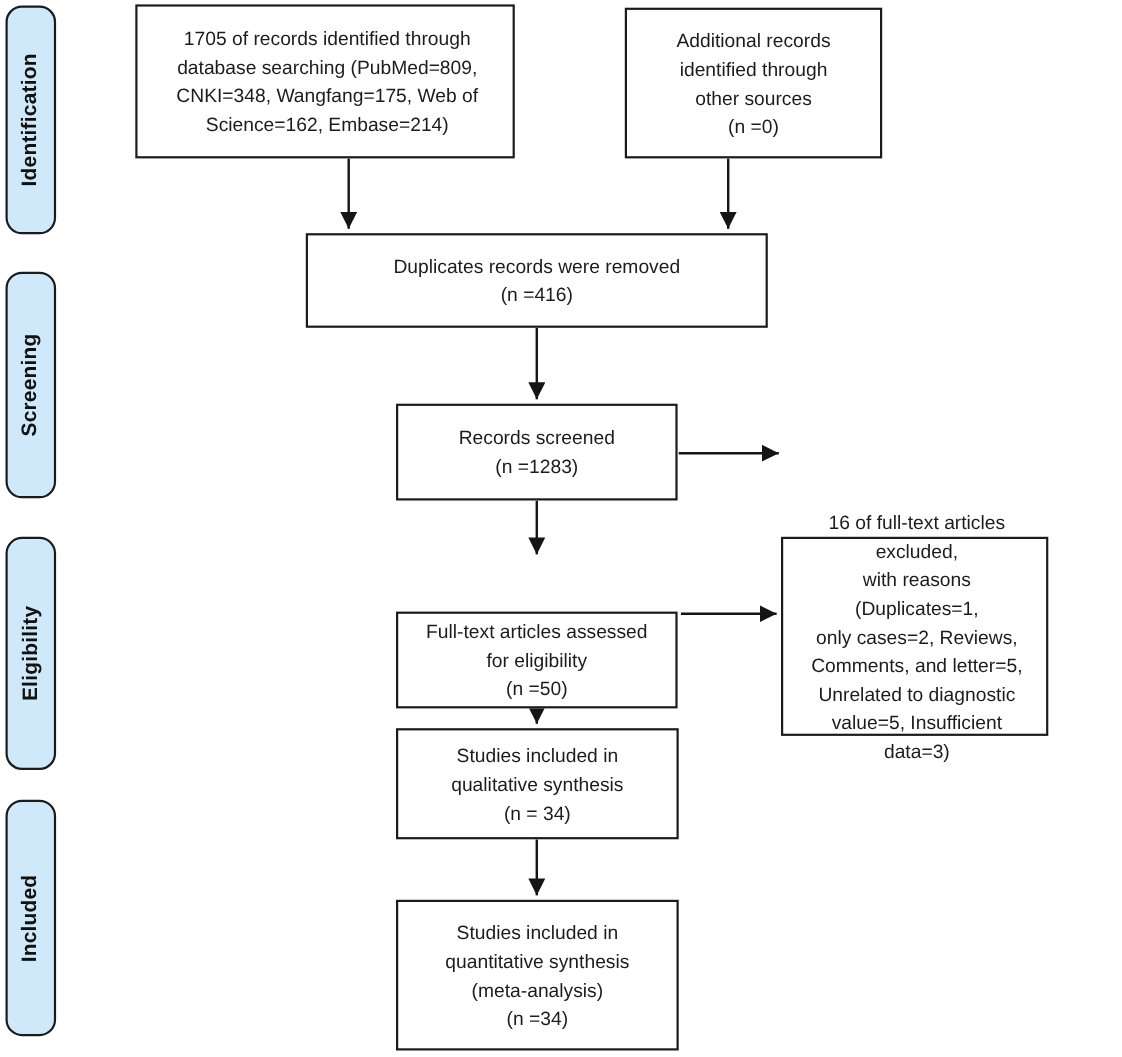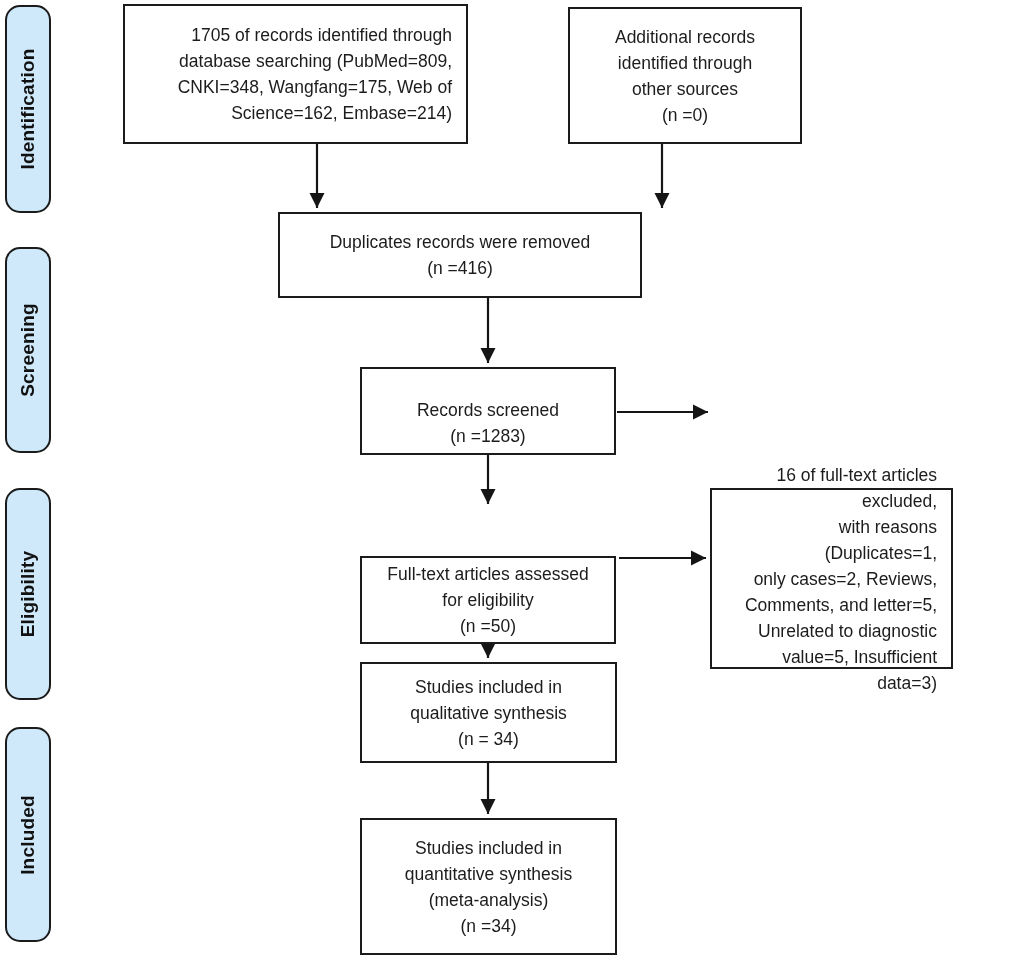--- a/index.html
+++ b/index.html
@@ -48,21 +48,21 @@
     box-sizing: border-box;
     background: #ffffff;
     border: 2.2px solid #1b1b1b;
     display: flex;
     align-items: center;
     font-size: 17.5px;
     line-height: 26px;
   }
   .fbox .txt { white-space: pre-line; width: 100%; }
   .fbox.center { justify-content: center; text-align: center; padding: 4px 8px; }
-  .fbox.left { text-align: right; padding: 8px 14px 8px 18px; }
+  .fbox.left { text-align: center; padding: 8px 14px 8px 18px; }
 </style>
 </head>
 <body>
 
 <div class="canvas">
 
   <svg class="arrows" viewBox="0 0 1020 961" aria-hidden="true">
     <defs>
       <marker id="ah" viewBox="0 0 10 10" refX="10" refY="5" markerWidth="7" markerHeight="7" orient="auto">
         <path d="M0,0 L10,5 L0,10 z" fill="#151515"></path>
@@ -98,26 +98,26 @@
 Science=162, Embase=214)</div>
   </div>
 
   <div class="fbox center" style="left:568px; top:7px; width:234px; height:137px;">
     <div class="txt">Additional records
 identified through
 other sources
 (n =0)</div>
   </div>
 
-  <div class="fbox center" style="left:278px; top:212px; width:364px; height:86px;">
+  <div class="fbox center" style="left:278px; top:212px; width:420px; height:86px;">
     <div class="txt">Duplicates records were removed
 (n =416)</div>
   </div>
 
-  <div class="fbox center" style="left:360px; top:367px; width:256px; height:88px;align-items:flex-end;">
+  <div class="fbox center" style="left:360px; top:367px; width:256px; height:88px;">
     <div class="txt">Records screened
 (n =1283)</div>
   </div>
 
 
   <div class="fbox center" style="left:360px; top:508px; width:256px; height:88px;margin-top:48px;">
     <div class="txt">Full-text articles assessed
 for eligibility
 (n =50)</div>
   </div>

